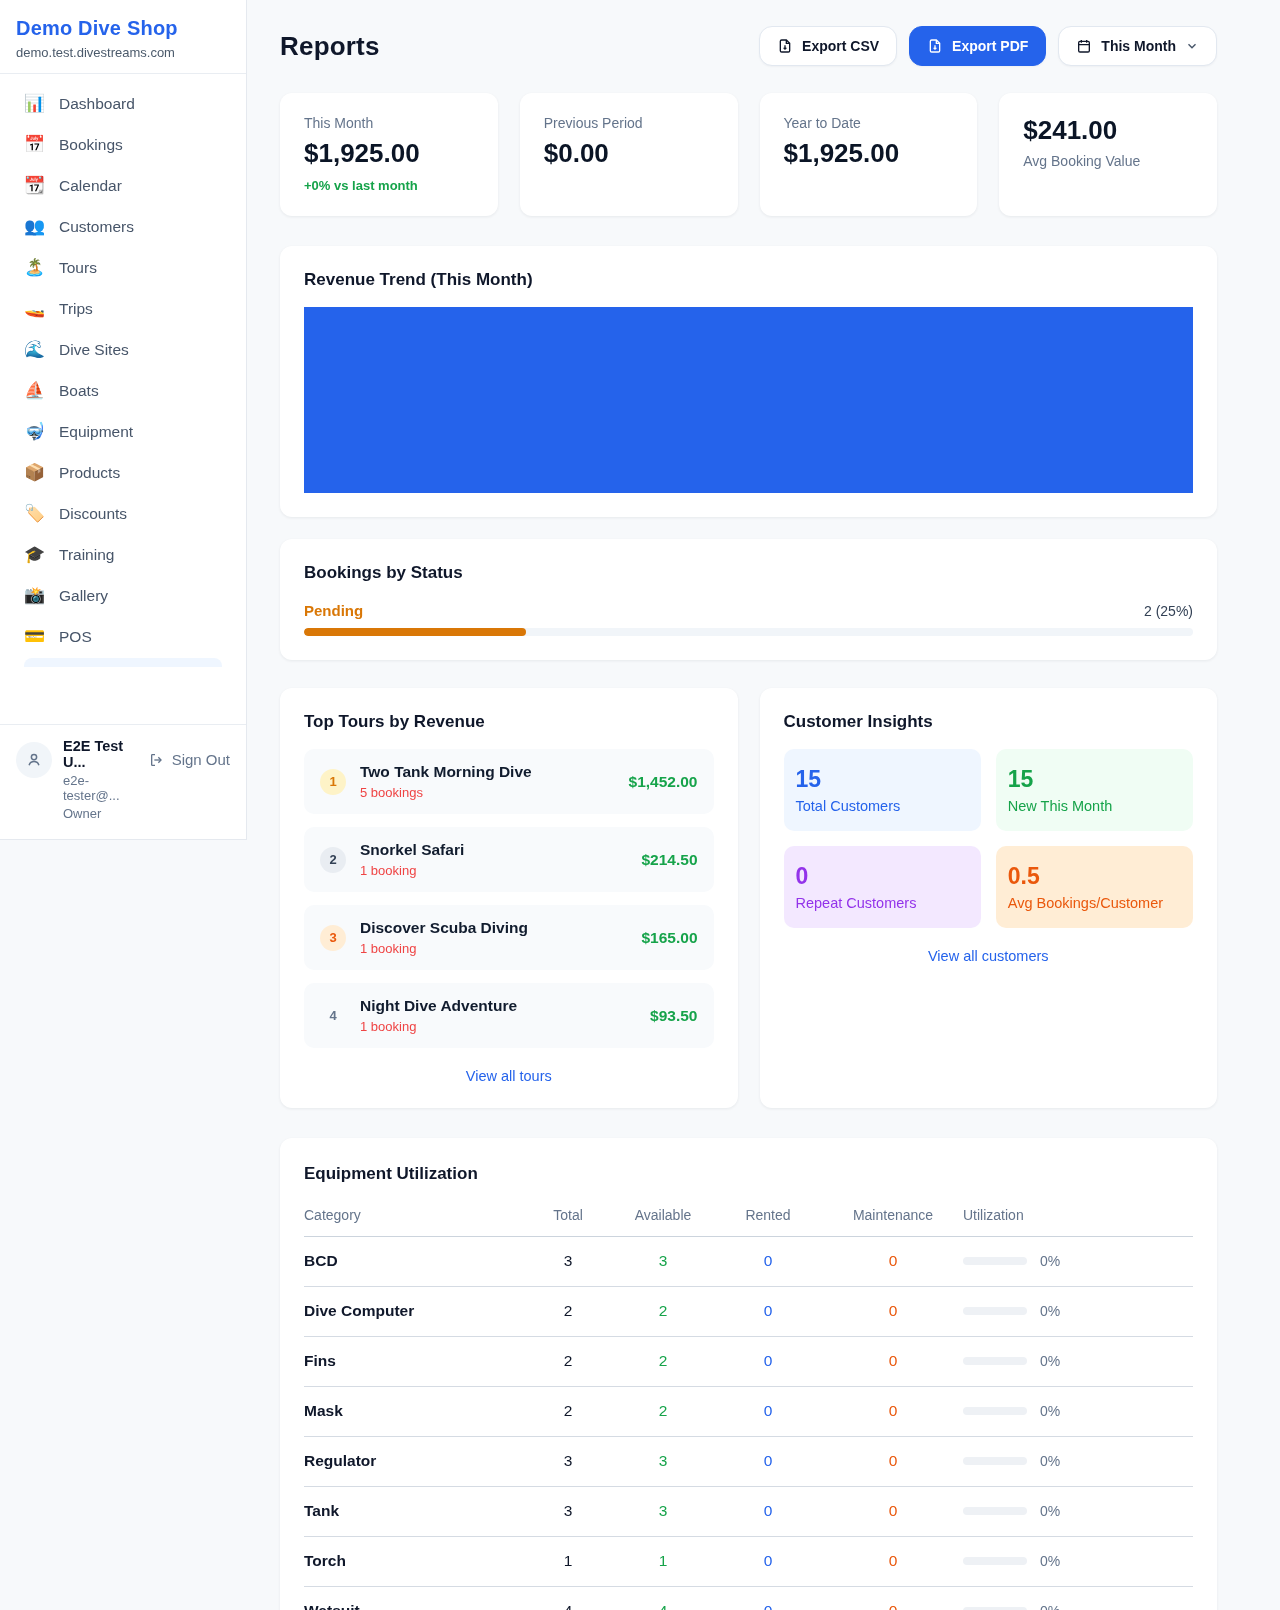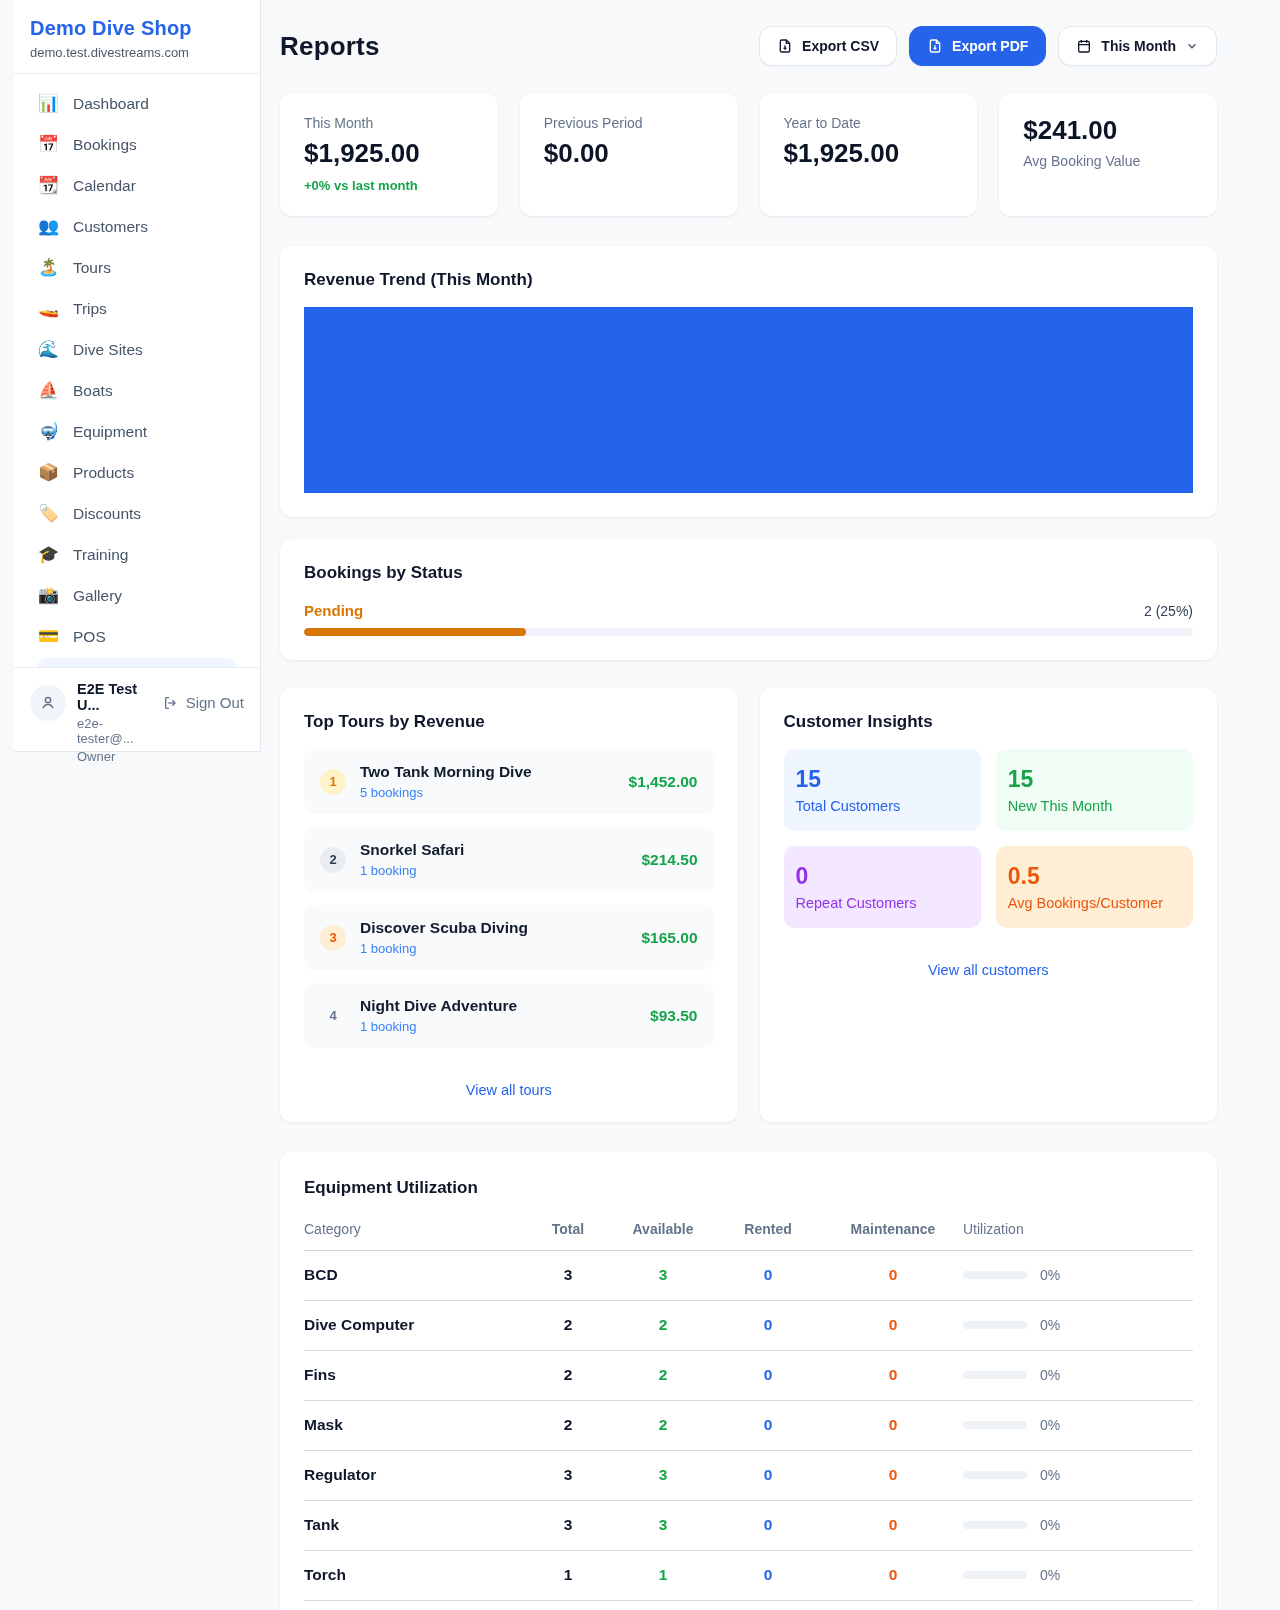--- a/index.html
+++ b/index.html
@@ -1,20 +1,20 @@
 <!DOCTYPE html>
 <html><head>
 <meta charset="utf-8">
 <style>
   * { margin:0; padding:0; box-sizing:border-box; }
   html,body { width:1280px; height:1610px; }
   body { background:#f7f9fb; font-family:"Liberation Sans", sans-serif; color:#0f172a; position:relative; }
 
   
-  .sidebar { position:absolute; left:14px; top:0; width:247px; height:752px; background:#fff;
+  .sidebar { position:absolute; left:0; top:0; width:247px; height:840px; background:#fff;
              border-right:1px solid #e5e9ef; border-bottom:1px solid #e5e9ef; display:flex; flex-direction:column; }
   .side-head { padding:17px 16px 13px; border-bottom:1px solid #e9edf2; }
   .shop-name { color:#2563eb; font-size:20px; font-weight:800; letter-spacing:.2px; }
   .shop-domain { margin-top:5px; font-size:13px; color:#4b5a6b; }
   .nav { padding:10px 14px 0; flex:1; }
   .nav-item { display:flex; align-items:center; gap:13px; padding:9px 10px; border-radius:8px;
               font-size:15.5px; color:#475569; cursor:pointer; margin-bottom:2px; }
   .nav-icon { width:22px; font-size:17px; text-align:center; }
   .nav-partial { height:9px; border-radius:8px 8px 0 0; background:#eff6ff; margin:2px 10px 0; }
   .user-row { border-top:1px solid #e9edf2; padding:13px 16px 18px; display:flex; align-items:flex-start; gap:11px; }
@@ -61,41 +61,41 @@
   .tour-list { margin-top:17px; display:flex; flex-direction:column; gap:13px; }
   .tour-row { background:#f8fafc; border-radius:10px; padding:14px 16px; display:flex; align-items:center; }
   .rank { width:26px; height:26px; border-radius:50%; display:flex; align-items:center; justify-content:center;
           font-size:13px; font-weight:700; margin-right:14px; flex:none; }
   .rank.r1 { background:#fef3c7; color:#d97706; }
   .rank.r2 { background:#e9edf2; color:#334155; }
   .rank.r3 { background:#ffedd5; color:#ea580c; }
   .rank.r4 { background:transparent; color:#64748b; }
   .tour-info { flex:1; }
   .tour-name { font-size:15.5px; font-weight:700; color:#111c2e; }
-  .tour-sub { font-size:13px; color:#3b82f6; margin-top:4px; }
+  .tour-sub { font-size:13px; color:#ef4444; margin-top:4px; }
   .tour-rev { font-size:15.5px; font-weight:700; color:#16a34a; }
-  .view-link { display:block; text-align:center; color:#2563eb; font-size:14.5px; margin-top:34px; cursor:pointer; text-decoration:none; }
+  .view-link { display:block; text-align:center; color:#2563eb; font-size:14.5px; margin-top:20px; cursor:pointer; text-decoration:none; }
 
   .insight-grid { margin-top:17px; display:grid; grid-template-columns:1fr 1fr; gap:15px; }
   .tile { border-radius:10px; padding:17px 12px; }
   .tile-value { font-size:23px; font-weight:800; }
   .tile-label { font-size:14.5px; margin-top:5px; }
   .tile.blue { background:#eff6ff; } .tile.blue .tile-value,.tile.blue .tile-label { color:#2563eb; }
   .tile.green { background:#f0fdf4; } .tile.green .tile-value,.tile.green .tile-label { color:#16a34a; }
   .tile.purple { background:#f3e8ff; } .tile.purple .tile-value,.tile.purple .tile-label { color:#9333ea; }
   .tile.orange { background:#ffedd5; } .tile.orange .tile-value,.tile.orange .tile-label { color:#ea580c; }
 
   .equip-card { margin-top:30px; padding:26px 24px 30px; }
   .tbl { margin-top:15px; }
   .trow { display:grid; grid-template-columns:1fr 90px 100px 110px 140px 230px; align-items:center; }
   .trow.head { color:#64748b; font-size:14px; padding:8px 0 13px; border-bottom:1px solid #ccd4dd; }
   .trow.data { padding:15px 0 16px; border-bottom:1px solid #d5dbe3; font-size:15.5px; }
   .trow.data:last-of-type { border-bottom:none; }
   .c-cat { font-weight:700; color:#0f172a; }
-  .c-num { text-align:center;font-weight:bold; }
+  .c-num { text-align:center; }
   .c-total { color:#0f172a; } .c-avail { color:#16a34a; } .c-rent { color:#2563eb; } .c-maint { color:#ea580c; }
   .c-util { display:flex; align-items:center; gap:13px; }
   .util-bar { width:64px; height:8px; border-radius:4px; background:#eef1f5; }
   .util-pct { font-size:14px; color:#64748b; }
 </style>
 </head>
 <body>
 
 <aside class="sidebar">
   <div class="side-head">

